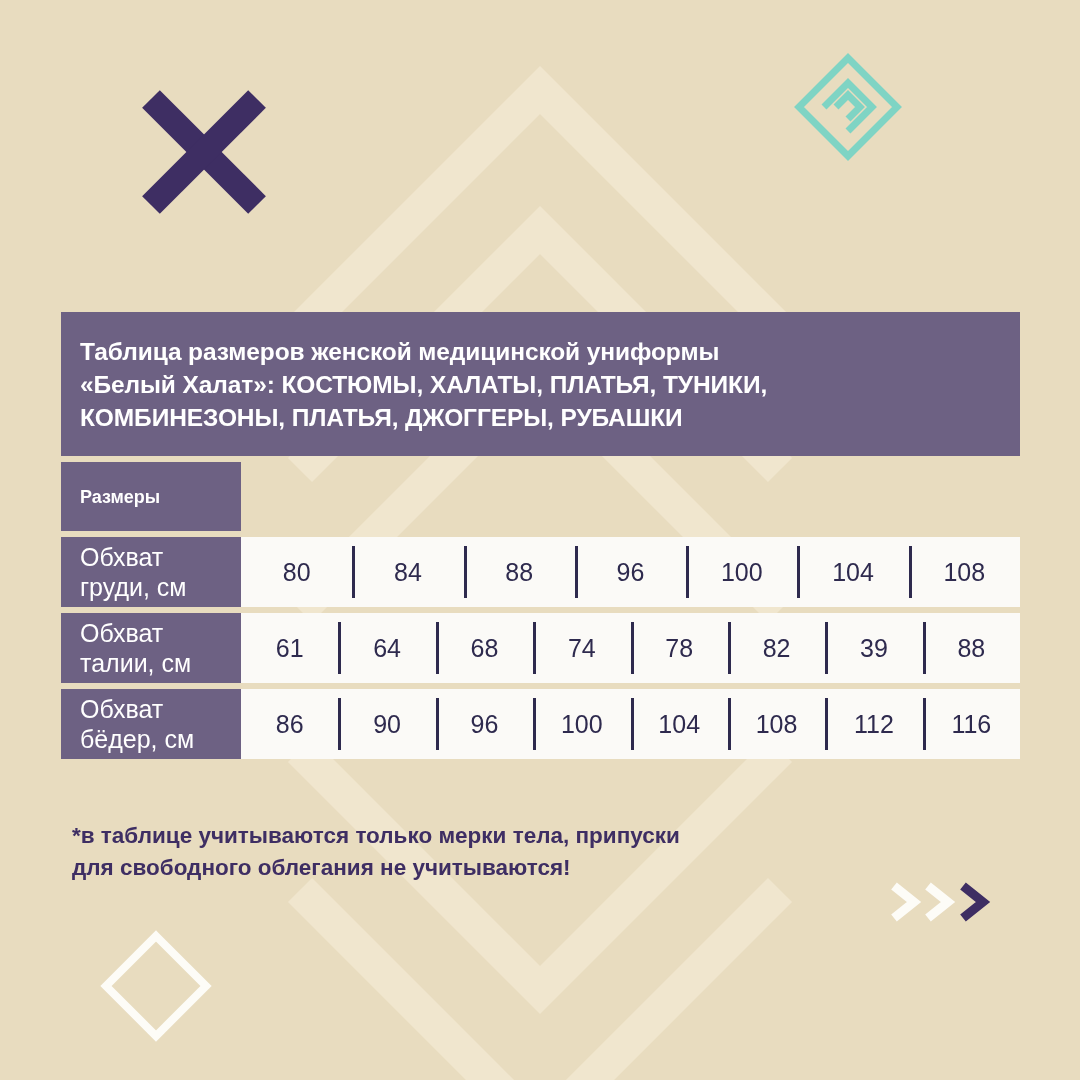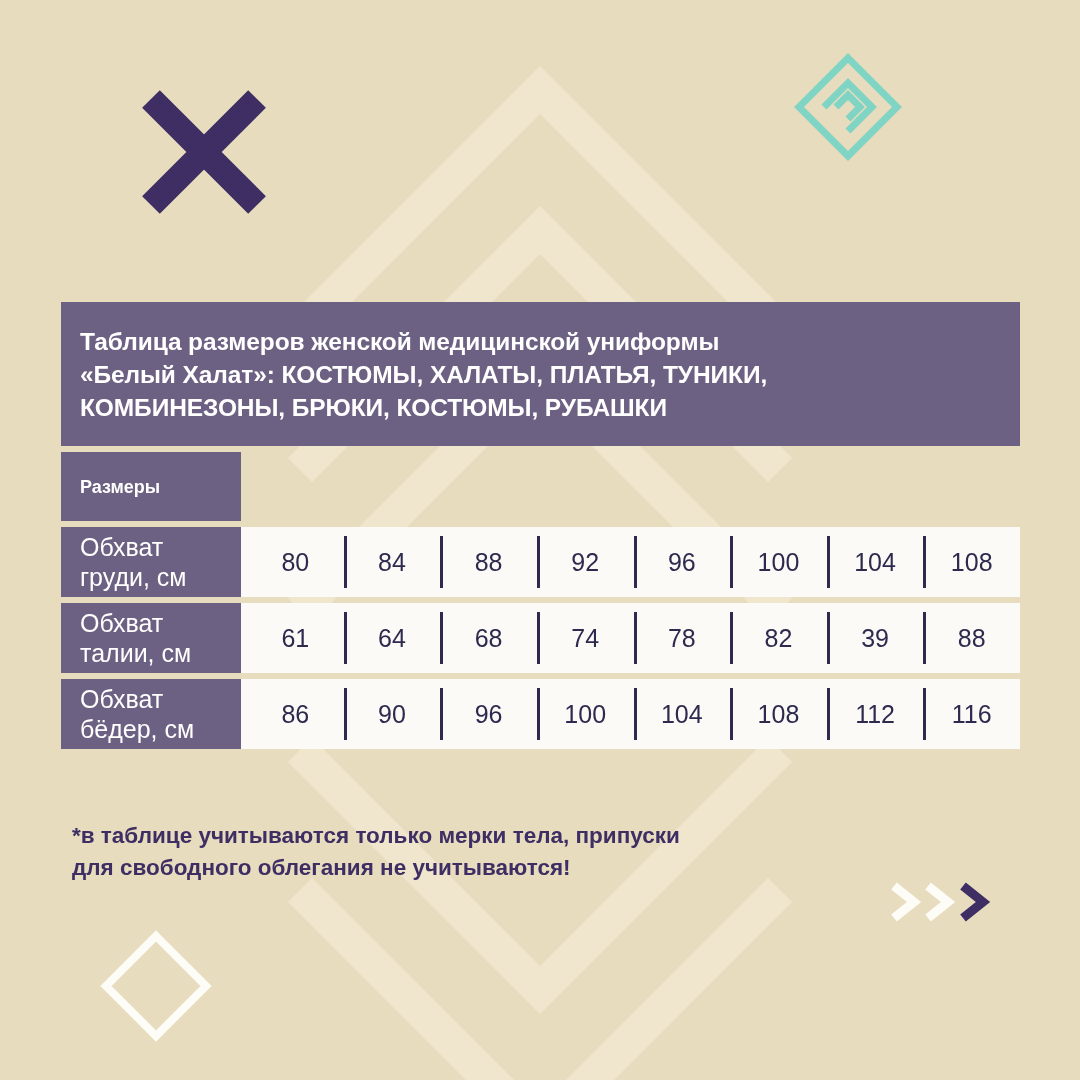--- a/index.html
+++ b/index.html
@@ -60,21 +60,21 @@
   .deco-chevrons {
     position:absolute;
     left:888px; top:878px;
     width:104px; height:48px;
     z-index:2;
   }
 
   
   .table-wrap {
     position:absolute;
-    left:61px; top:302px;
+    left:61px; top:312px;
     width:959px;
     z-index:3;
   }
 
   .title-block {
     background:#6d6183;
     padding:24px 19px 22px 19px;
   }
   .title-block .line {
     color:#ffffff;
@@ -132,21 +132,21 @@
   .trow.header .cell + .cell::before {
     content:"";
     position:absolute;
     left:0; top:9px; bottom:9px;
     width:3px;
     background:#ffffff;
   }
   .trow.header .rlabel { height:69px; }
 
   
-  .trow.data .cells { background:#fbfaf7;padding-left:6px; }
+  .trow.data .cells { background:#fbfaf7; }
   .trow.data .cell {
     color:#2e2a4e;
     height:70px;
   }
   .trow.data .cell + .cell::before {
     content:"";
     position:absolute;
     left:0; top:9px; bottom:9px;
     width:3px;
     background:#2e2a4e;
@@ -201,21 +201,21 @@
     <path d="M 40 8 L 60 24 L 40 40" stroke="#fdfcf7"></path>
     <path d="M 75 8 L 95 24 L 75 40" stroke="#3e2e63"></path>
   </g>
 </svg>
 
 <div class="table-wrap">
 
   <div class="title-block">
     <div class="line">Таблица размеров женской медицинской униформы</div>
     <div class="line">«Белый Халат»:  КОСТЮМЫ, ХАЛАТЫ, ПЛАТЬЯ, ТУНИКИ,</div>
-    <div class="line">КОМБИНЕЗОНЫ, БРЮКИ, КОСТЮМЫ, РУБАШКИ</div>
+    <div class="line">КОМБИНЕЗОНЫ, ПЛАТЬЯ, ДЖОГГЕРЫ, РУБАШКИ</div>
   </div>
 
   <div class="row-gap"></div>
 
   <div class="trow header">
     <div class="rlabel header-label">Размеры</div>
   </div>
 
   <div class="row-gap"></div>
 
@@ -223,21 +223,20 @@
     <div class="rlabel">
       <span>
         <span>Обхват</span><br>
         <span>груди, см</span>
       </span>
     </div>
     <div class="cells">
       <div class="cell">80</div>
       <div class="cell">84</div>
       <div class="cell">88</div>
-      <div class="cell">92</div>
       <div class="cell">96</div>
       <div class="cell">100</div>
       <div class="cell">104</div>
       <div class="cell">108</div>
     </div>
   </div>
 
   <div class="row-gap"></div>
 
   <div class="trow data">

